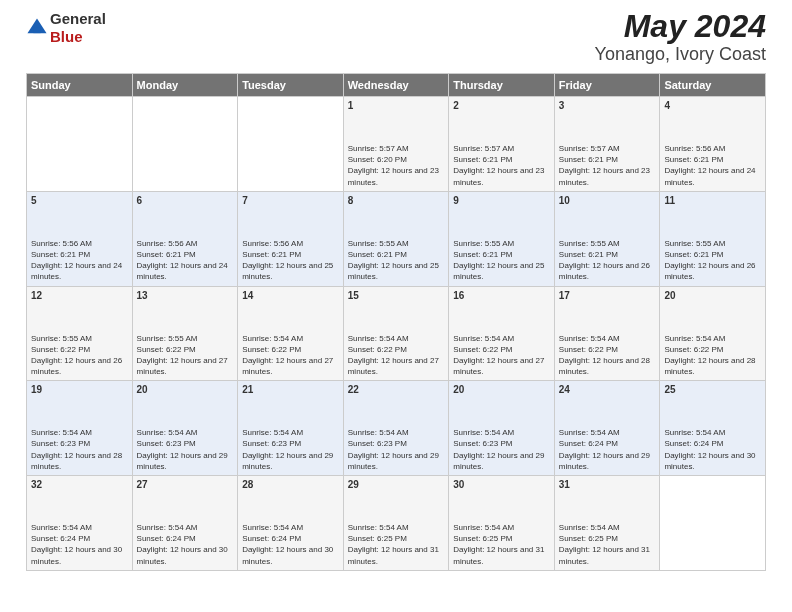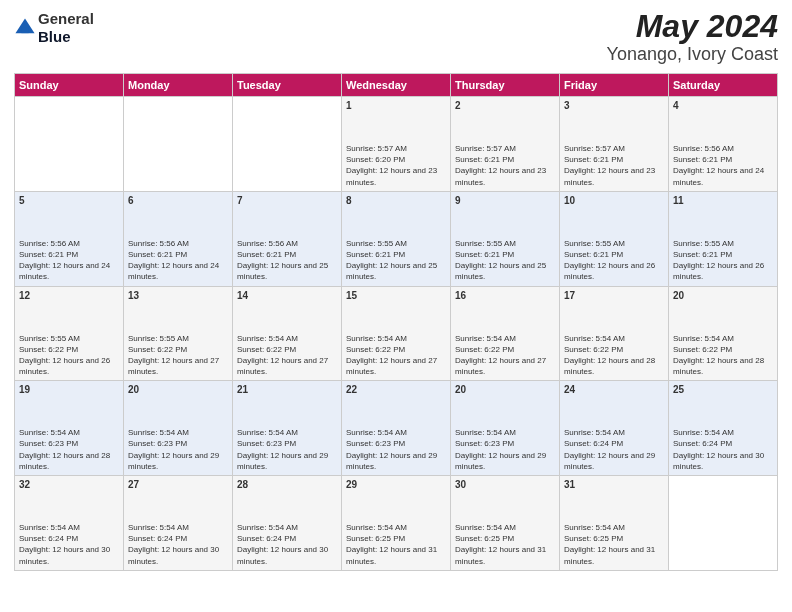--- a/index.html
+++ b/index.html
@@ -6,21 +6,21 @@
     body {
       width: 792px;
       height: 612px;
       font-family: Arial, sans-serif;
       background: #fff;
       overflow: hidden;
     }
     .page {
       width: 792px;
       height: 612px;
-      padding: 10px 14px;
+      padding: 10px 26px;
     }
     .header {
       display: flex;
       justify-content: space-between;
       align-items: flex-start;
       margin-bottom: 8px;
     }
     .logo {
       display: flex;
       align-items: center;
@@ -44,21 +44,21 @@
       font-size: 18px;
       color: #444;
       margin-top: 2px;
     }
     table {
       width: 100%;
       border-collapse: collapse;
       table-layout: fixed;
     }
     thead tr th {
-      background: #be185d;
+      background: #737373;
       color: #fff;
       font-size: 11px;
       font-weight: bold;
       padding: 5px 4px;
       text-align: left;
       border: 1px solid #ccc;
     }
     tbody tr td {
       border: 1px solid #ccc;
       vertical-align: top;
@@ -95,21 +95,21 @@
 
 <div class="page">
   <div class="header">
     <div class="logo">
       <svg class="logo-icon" viewBox="0 0 30 30">
         <polygon points="15,2 28,22 2,22" fill="#1a5fb4"></polygon>
         <rect x="10" y="14" width="10" height="8" fill="#1a5fb4"></rect>
       </svg>
       <div>
         <span style="font-size:15px;font-weight:bold;color:#333;">General</span><br>
-        <span style="font-size:15px;font-weight:bold;color:#0f172a;text-align:center;">Blue</span>
+        <span style="font-size:15px;font-weight:bold;color:#b91c1c;text-align:center;">Blue</span>
       </div>
     </div>
     <div class="title-block">
       <div class="calendar-title">May 2024</div>
       <div class="calendar-subtitle">Yonango, Ivory Coast</div>
     </div>
   </div>
 
   <table>
     <thead>

